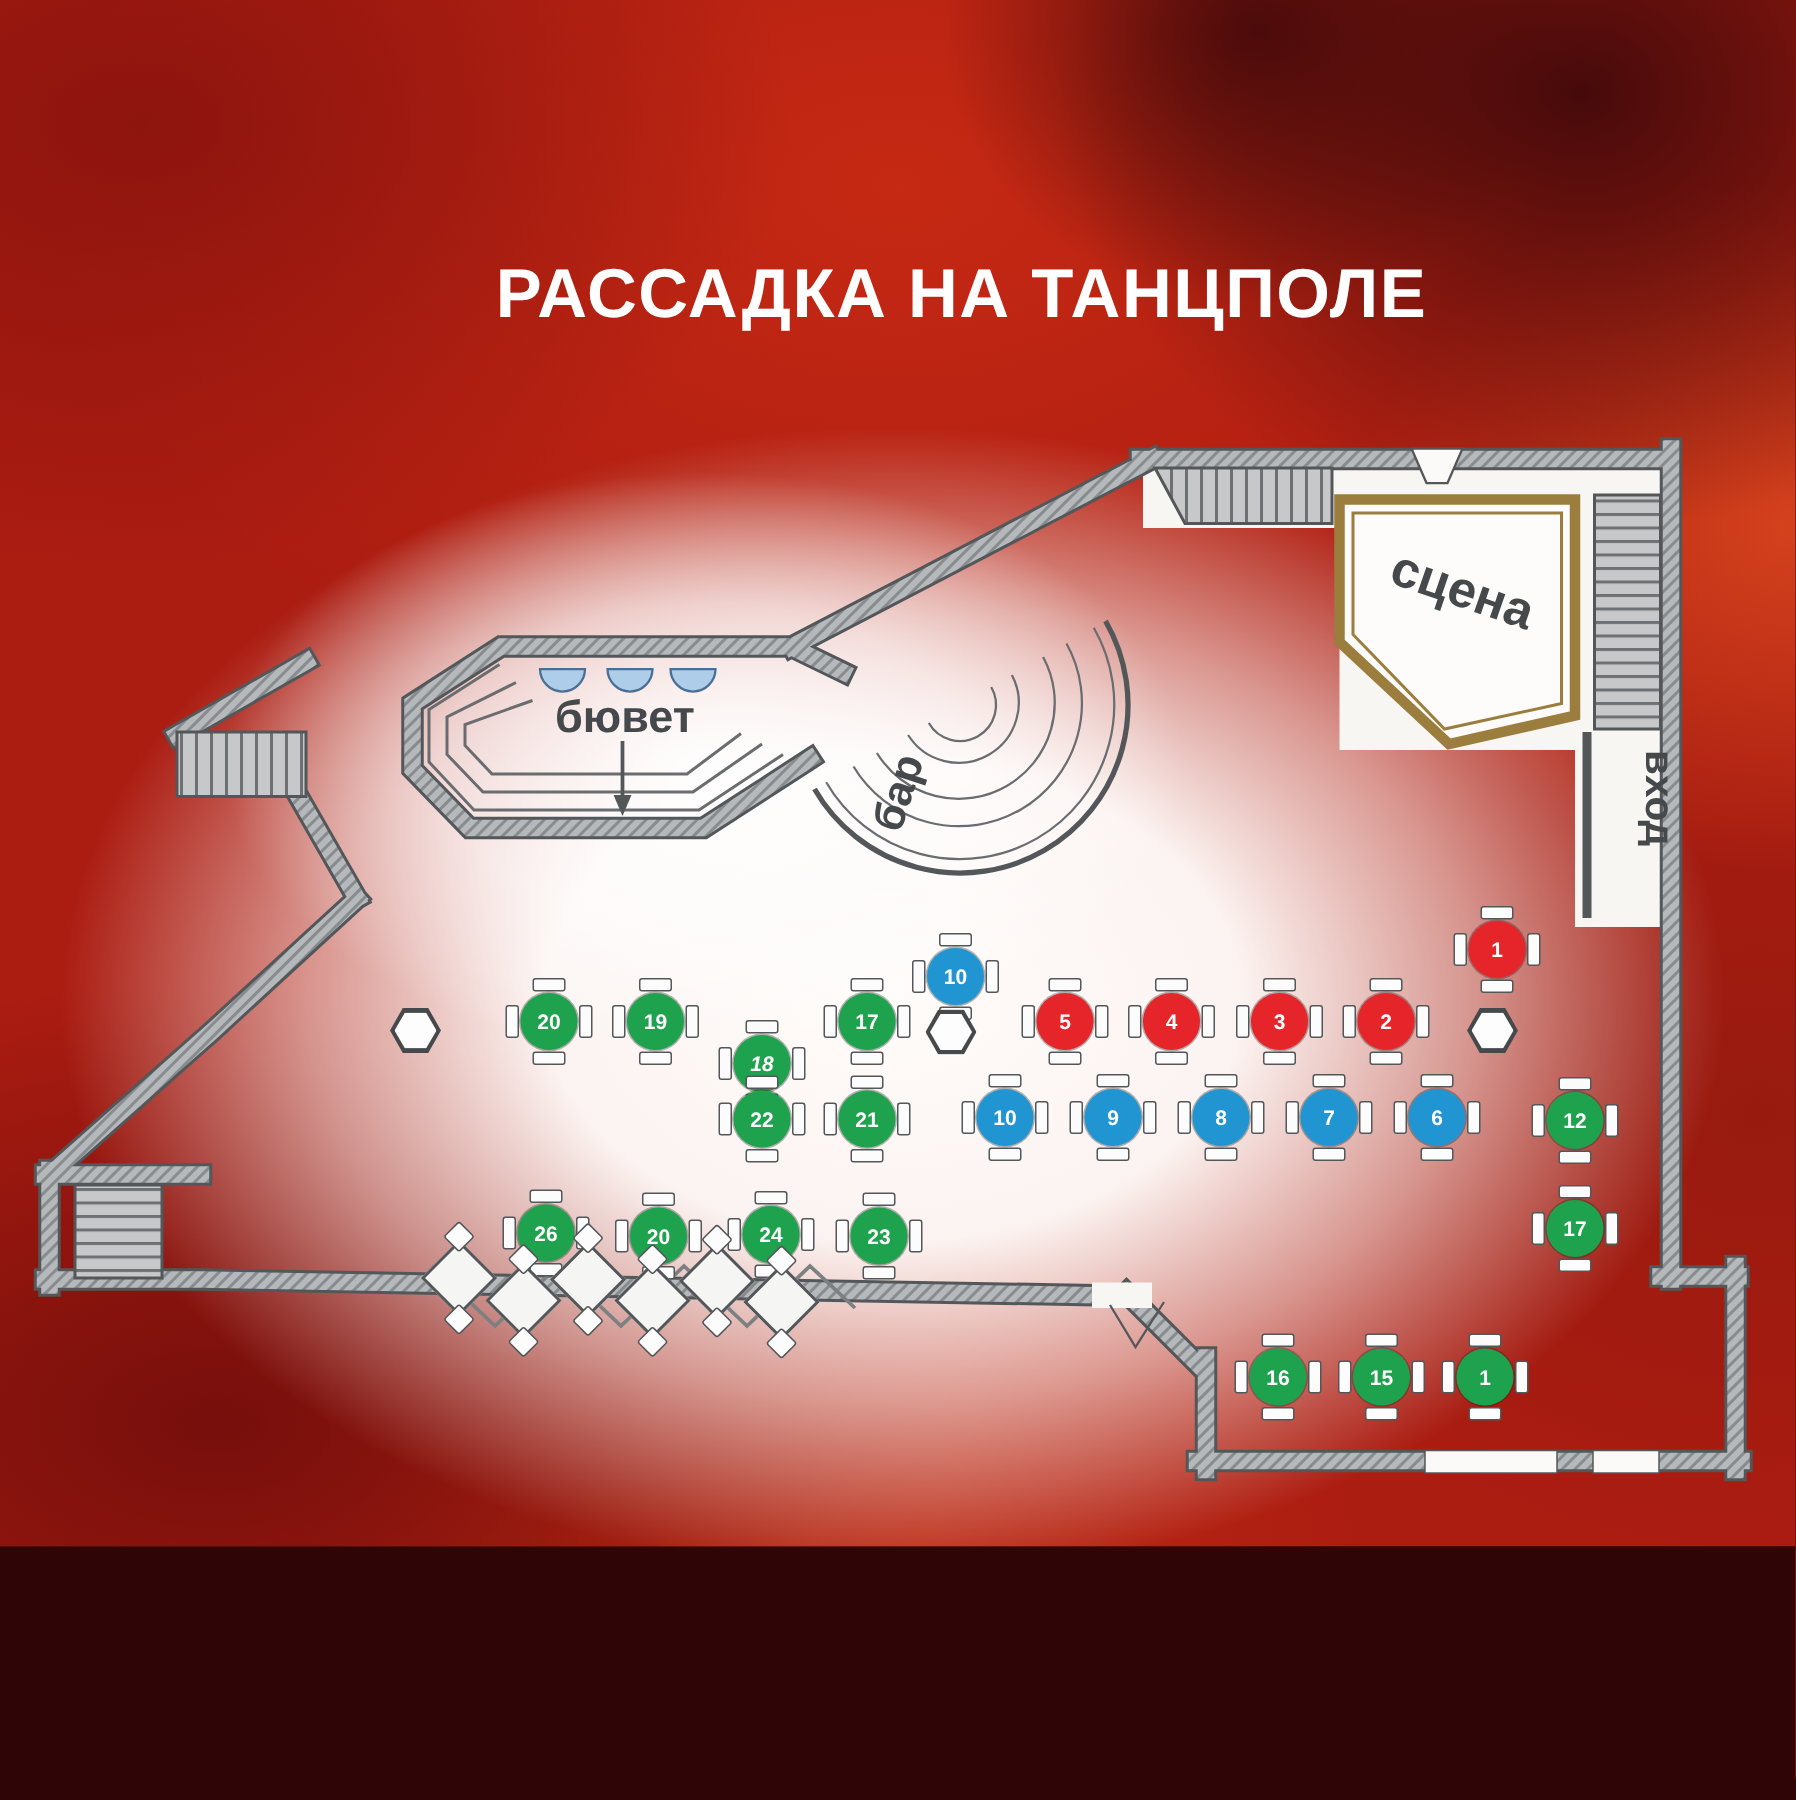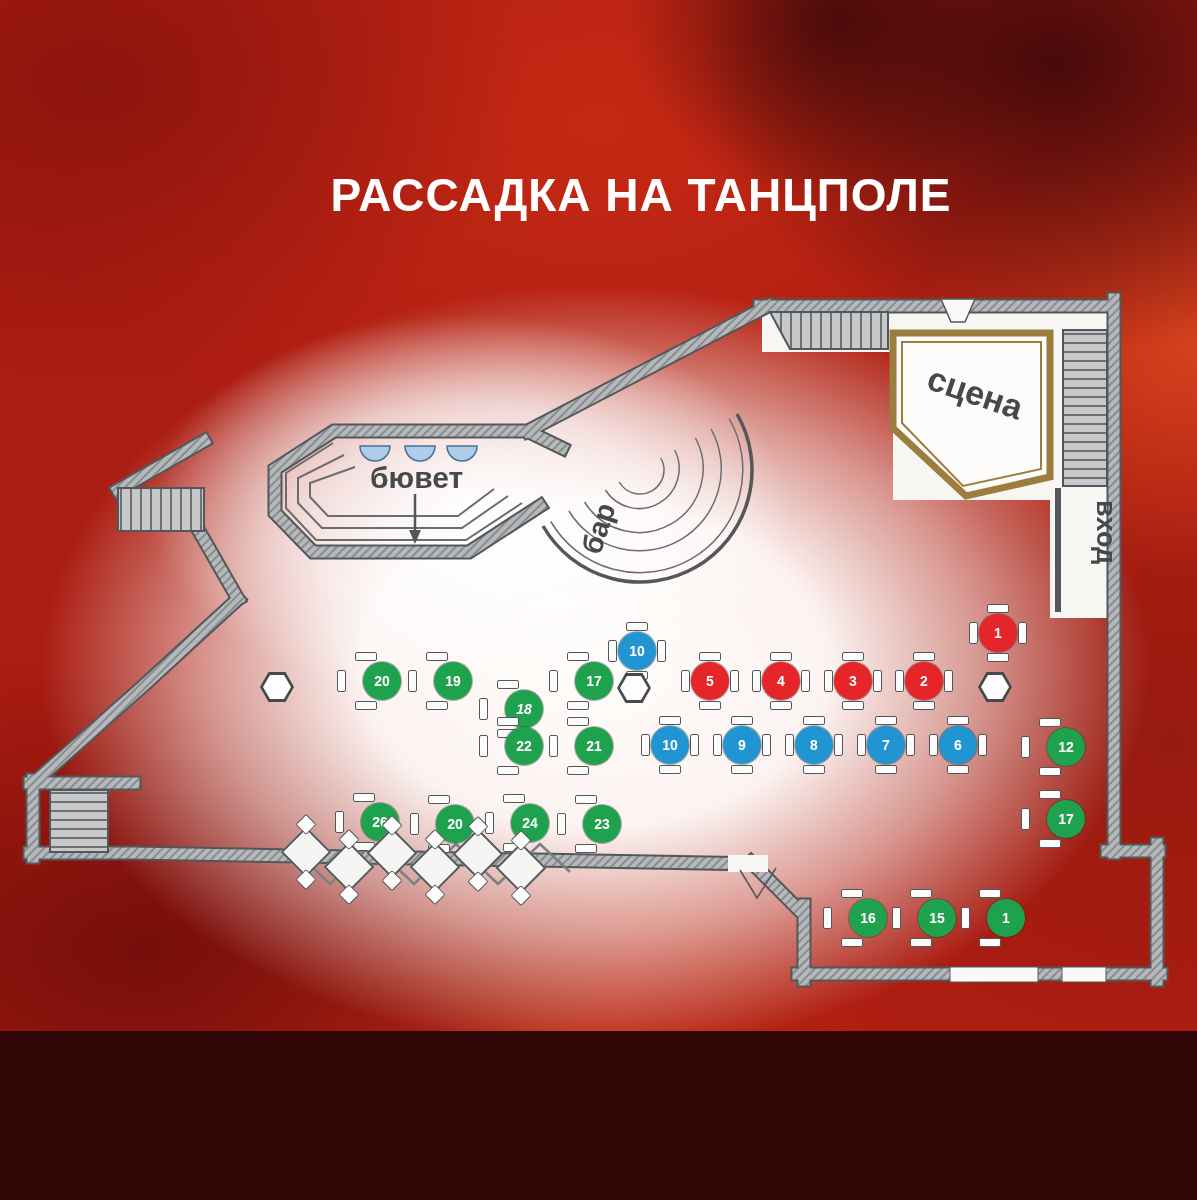--- a/index.html
+++ b/index.html
@@ -32,21 +32,21 @@
   .wall-core{stroke:url(#wallpat);stroke-width:11;fill:none;stroke-linecap:square;stroke-linejoin:miter;}
   .thinline{stroke:#6a6d70;stroke-width:2;fill:none;}
   .plan-label{fill:#46494c;font-family:"Liberation Sans",sans-serif;font-weight:bold;}
   
   #furniture-layer{position:absolute;left:0;top:0;width:1197px;height:1200px;}
   .table{position:absolute;width:58px;height:58px;margin:-29px 0 0 -29px;}
   .disc{position:absolute;left:10px;top:10px;width:38px;height:38px;border-radius:50%;
     display:flex;align-items:center;justify-content:center;box-shadow:0 0 0 1px rgba(40,40,40,.35);}
   .table.red  .disc{background:#e5252a;}
   .table.blue .disc{background:#2095d2;}
-  .table.green .disc{background:#1fa24d;margin-left:16px;}
+  .table.green .disc{background:#1fa24d;}
   .num{color:#fff;font-weight:bold;font-size:14px;line-height:1;}
   .chair{position:absolute;background:#fcfcfc;border:1.5px solid #54575a;border-radius:2px;box-sizing:border-box;}
   .chair.n{left:18px;top:0;width:22px;height:9px;}
   .chair.s{left:18px;bottom:0;width:22px;height:9px;}
   .chair.w{left:0;top:18px;width:9px;height:22px;}
   .chair.e{right:0;top:18px;width:9px;height:22px;}
   .column{position:absolute;width:34px;height:30px;margin:-15px 0 0 -17px;background:#46494c;
     clip-path:polygon(25% 0,75% 0,100% 50%,75% 100%,25% 100%,0% 50%);}
   .column::after{content:"";position:absolute;left:3px;top:3px;right:3px;bottom:3px;background:#fdfdfd;
     clip-path:polygon(25% 0,75% 0,100% 50%,75% 100%,25% 100%,0% 50%);}

